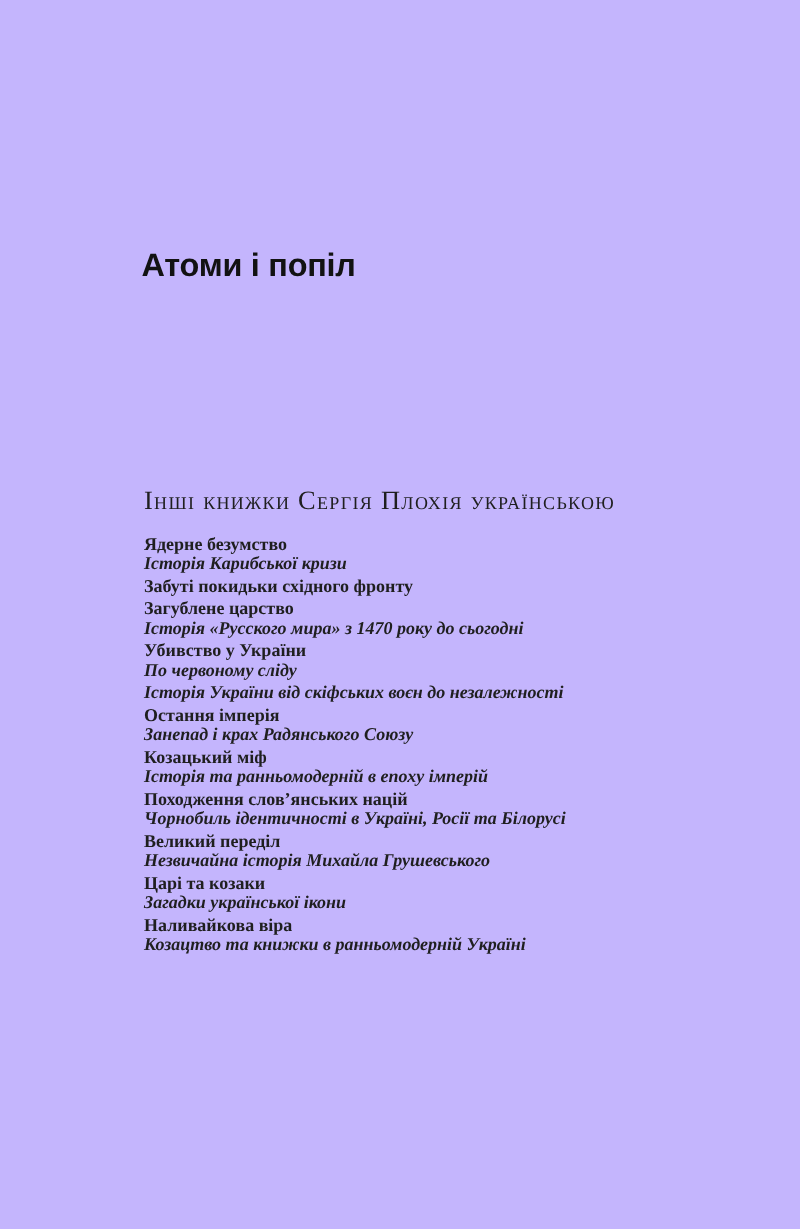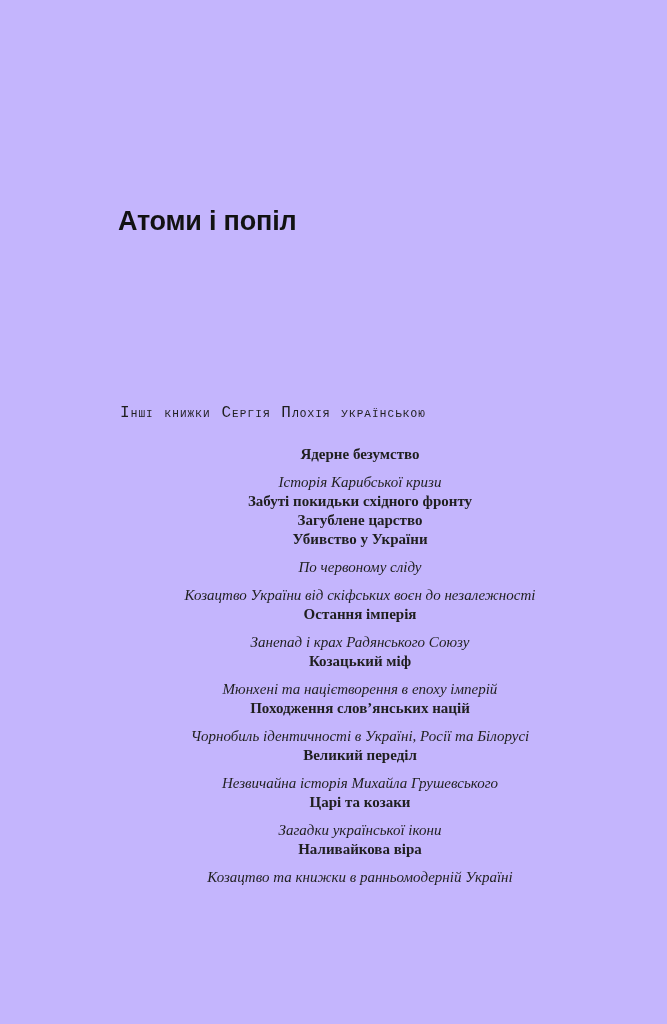--- a/index.html
+++ b/index.html
@@ -23,86 +23,85 @@
     font-weight: 700;
     font-size: 27px;
     line-height: 1.1;
     letter-spacing: -0.2px;
     color: #121212;
   }
   .section-heading {
     position: absolute;
     left: 120px;
     top: 404px;
-    font-family: Liberation Mono, monospace;
+    font-family: Liberation Serif, serif;
     font-variant: small-caps;
     font-weight: 400;
-    font-size: 16px;
+    font-size: 22px;
     letter-spacing: 1.1px;
     color: #1f1f1f;
     white-space: nowrap;
   }
   .book-list {
     position: absolute;
     left: 120px;
     top: 446px;
     width: 480px;
     font-family: "Liberation Serif", serif;
     font-size: 15px;
     line-height: 16px;
     color: #1f1f1f;
   }
   .book-item {
     margin: 0 0 3px 0;
-    text-align: center;
   }
   .book-title {
     font-weight: 700;
     white-space: nowrap;
   }
   .book-subtitle {
     font-style: italic;
-    font-weight: 400;
+    font-weight: 700;
     white-space: nowrap;
-    margin-top: 12px;
   }
 </style>
 </head>
 <body>
 
 <div class="page">
   <h1 class="page-title">Атоми і попіл</h1>
 
   <div class="section-heading">Інші книжки Сергія Плохія українською</div>
 
   <div class="book-list" id="book-list">
       <div class="book-item">
         <div class="book-title">Ядерне безумство</div>
         <div class="book-subtitle">Історія Карибської кризи</div>
       </div>
       <div class="book-item">
         <div class="book-title">Забуті покидьки східного фронту</div>
       </div>
       <div class="book-item">
         <div class="book-title">Загублене царство</div>
+        <div class="book-subtitle">Історія «Русского мира» з 1470 року до сьогодні</div>
       </div>
       <div class="book-item">
         <div class="book-title">Убивство у України</div>
         <div class="book-subtitle">По червоному сліду</div>
       </div>
       <div class="book-item">
-        <div class="book-subtitle">Козацтво України від скіфських воєн до незалежності</div>
+        <div class="book-subtitle">Історія України від скіфських воєн до незалежності</div>
       </div>
       <div class="book-item">
         <div class="book-title">Остання імперія</div>
         <div class="book-subtitle">Занепад і крах Радянського Союзу</div>
       </div>
       <div class="book-item">
         <div class="book-title">Козацький міф</div>
-        <div class="book-subtitle">Мюнхені та націєтворення в епоху імперій</div>
+        <div class="book-subtitle">Історія та ранньомодерній в епоху імперій</div>
       </div>
       <div class="book-item">
         <div class="book-title">Походження слов’янських націй</div>
         <div class="book-subtitle">Чорнобиль ідентичності в Україні, Росії та Білорусі</div>
       </div>
       <div class="book-item">
         <div class="book-title">Великий переділ</div>
         <div class="book-subtitle">Незвичайна історія Михайла Грушевського</div>
       </div>
       <div class="book-item">

